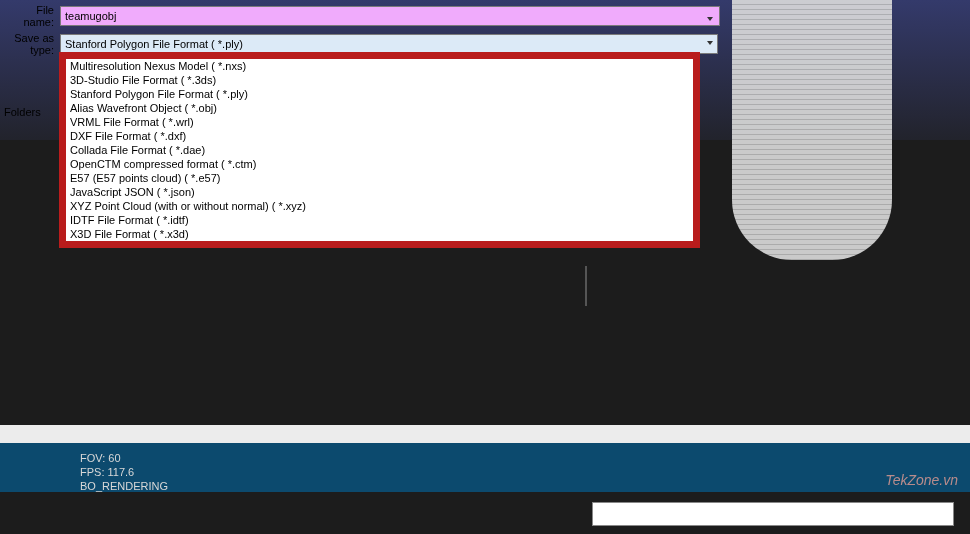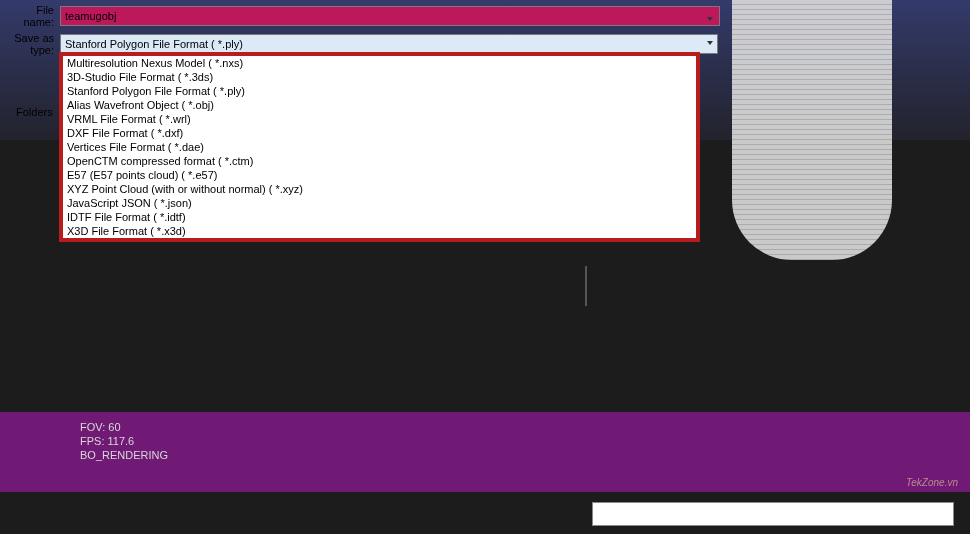--- a/index.html
+++ b/index.html
@@ -1,41 +1,41 @@
 <!DOCTYPE html>
 <html><head>
 <meta charset="utf-8">
 <style>
 * { margin: 0; padding: 0; box-sizing: border-box; font-family: "Segoe UI", Tahoma, sans-serif; font-size: 11px; }
 body { width: 970px; height: 534px; background: #ececec; overflow: hidden; position: relative; }
 
 .file-dialog { position: absolute; left: 0; top: 2px; width: 722px; z-index: 20; }
 .row { display: flex; align-items: center; padding: 2px 4px; }
 .row-label { width: 56px; text-align: right; padding-right: 6px; color: #000; }
-.text-input { flex: 1; border: 1px solid #7a7a7a; padding: 2px 4px; background: #be185d; font-size: 11px; height: 20px; }
+.text-input { flex: 1; border: 1px solid #7a7a7a; padding: 2px 4px; background: #f0abfc; font-size: 11px; height: 20px; }
 .combo-wrap { position: relative; flex: 1; }
 .combo { width: 100%; border: 1px solid #7a7a7a; background: #dceaf7; padding: 2px 16px 2px 4px; height: 20px; display: flex; align-items: center; color: #000; cursor: default; }
 .combo-arrow { position: absolute; right: 2px; top: 3px; width: 12px; height: 12px; display: flex; align-items: center; justify-content: center; }
 .chevron-down { border-left: 3px solid transparent; border-right: 3px solid transparent; border-top: 4px solid #333; }
 
-.dropdown-list { position: absolute; left: 59px; top: 52px; width: 641px; background: #fff; border: 4px solid #b91c1c; z-index: 30; }
+.dropdown-list { position: absolute; left: 59px; top: 52px; width: 641px; background: #fff; border: 7px solid #b91c1c; z-index: 30; }
 .dropdown-list .opt { padding: 1px 4px; cursor: default; color: #000; }
 .dropdown-list .opt.highlighted { background: #0078d7; color: #fff; }
 
-.folders-label { position: absolute; left: 16px; top: 106px; z-index: 25; color: #000; }
+.folders-label { position: absolute; left: 4px; top: 106px; z-index: 25; color: #000; }
 
 .viewport { position: absolute; left: 0; top: 0; right: 0; height: 425px; background: linear-gradient(to bottom, #343a6b 0%, #1e1e1e 40%, #1e1e1e 100%); z-index: 1; }
 .viewport-dark { position: absolute; left:0; top:140px; right:0; height:285px; background:#1c1c1c; z-index:2; }
 .mesh-cyl { position: absolute; right: 78px; top: 0; width: 160px; height: 260px; background: repeating-linear-gradient(0deg,#bbb 0,#bbb 1px,#ddd 1px,#ddd 5px), repeating-linear-gradient(90deg,#bbb 0,#bbb 1px,transparent 1px,transparent 5px); border-radius:0 0 60px 60px; z-index:3; opacity:.9;}
 .divider-handle { position:absolute; left:585px; top:266px; width:2px; height:40px; background:#555; z-index:4;}
 
-.status-bar { position: absolute; left:0; bottom:42px; right:0; height:80px; background:#701a75; z-index:5; color:#d8d8d8; font-family:Consolas,monospace; font-size:11px; }
+.status-bar { position: absolute; left:0; bottom:42px; right:0; height:49px; background:#0c4a6e; z-index:5; color:#d8d8d8; font-family:Consolas,monospace; font-size:11px; }
 .status-left { position: absolute; left: 80px; top: 8px; line-height:14px;}
 .status-right { position: absolute; left: 592px; top: 8px; line-height:14px;}
-.watermark { position: absolute; right: 12px; bottom: 4px; color:#b98c8c; font-size:10px; font-style: italic; }
+.watermark { position: absolute; right: 12px; bottom: 4px; color:#b98c8c; font-size:14px; font-style: italic; }
 
 .bottom-edge { position:absolute; left:0; right:0; bottom:0; height:42px; background:#1c1c1c; z-index:4; }
 .bottom-field { position:absolute; left:592px; bottom:8px; width:362px; height:24px; background:#fff; border:1px solid #888; z-index:6; }
 </style>
 </head>
 <body>
 
 <div class="viewport"></div>
 <div class="viewport-dark"></div>
 <div class="mesh-cyl"></div>
@@ -64,25 +64,25 @@
 
 <div class="folders-label">Folders</div>
 
 <div class="dropdown-list">
     <div class="opt">Multiresolution Nexus Model ( *.nxs)</div>
     <div class="opt">3D-Studio File Format ( *.3ds)</div>
     <div class="opt">Stanford Polygon File Format ( *.ply)</div>
     <div class="opt">Alias Wavefront Object ( *.obj)</div>
     <div class="opt">VRML File Format ( *.wrl)</div>
     <div class="opt">DXF File Format ( *.dxf)</div>
-    <div class="opt">Vertices File Format ( *.dae)</div>
+    <div class="opt">Collada File Format ( *.dae)</div>
     <div class="opt">OpenCTM compressed format ( *.ctm)</div>
     <div class="opt">E57 (E57 points cloud) ( *.e57)</div>
+    <div class="opt">JavaScript JSON ( *.json)</div>
     <div class="opt">XYZ Point Cloud (with or without normal) ( *.xyz)</div>
-    <div class="opt">JavaScript JSON ( *.json)</div>
     <div class="opt">IDTF File Format ( *.idtf)</div>
     <div class="opt">X3D File Format ( *.x3d)</div>
   </div>
 
 <div class="status-bar">
   <div class="status-left">
     <div>FOV: 60</div>
     <div>FPS:   117.6</div>
     <div>BO_RENDERING</div>
   </div>

